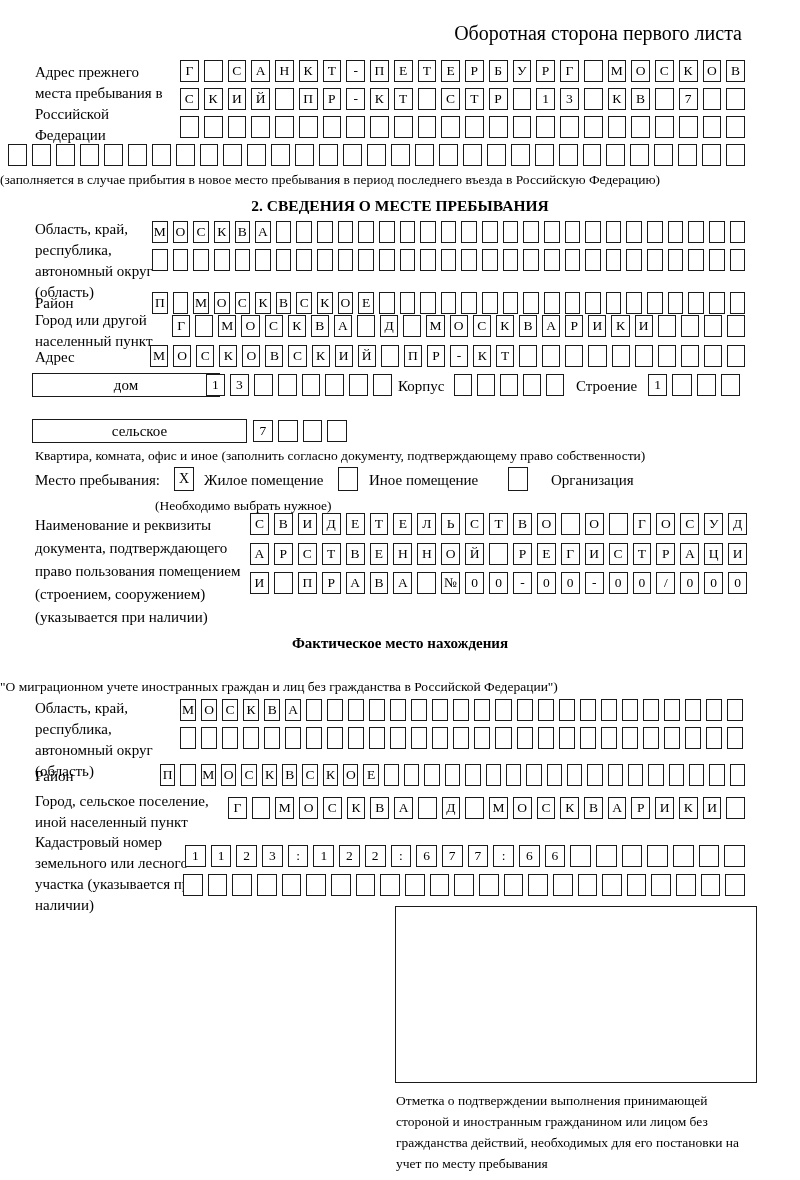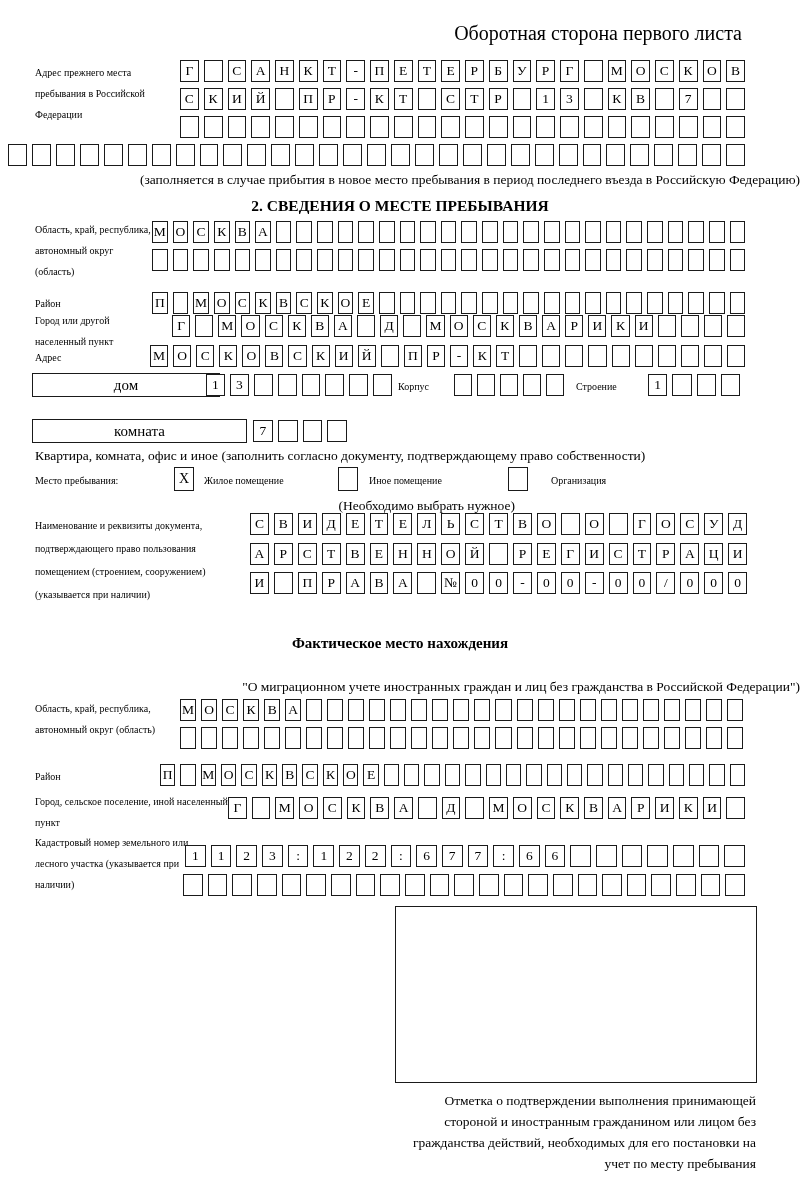--- a/index.html
+++ b/index.html
@@ -1,21 +1,21 @@
 <!DOCTYPE html>
 <html><head>
 <meta charset="utf-8">
 <style>
   html,body{margin:0;padding:0;background:#fff;}
   .page{position:relative;width:800px;height:1180px;background:#fff;color:#000;
         font-family:"Liberation Serif","DejaVu Serif",serif;overflow:hidden;}
   .corner{position:absolute;top:22px;right:58px;font-size:20px;}
-  .lbl{position:absolute;font-size:10px;line-height:21px;font-family:Liberation Serif, serif;}
+  .lbl{position:absolute;font-size:15px;line-height:21px;font-family:Liberation Serif, serif;}
   .note{position:absolute;font-size:13.5px;line-height:18px;}
-  .center{text-align:right;}
+  .center{text-align:left;}
   .sect-title{position:absolute;left:0;width:800px;text-align:center;font-size:15.5px;font-weight:bold;}
   .boxrow{position:absolute;display:flex;gap:5px;height:22px;}
   .cb{flex:1;box-sizing:border-box;border:1.5px solid #1a1a1a;background:#fff;
       display:flex;align-items:center;justify-content:center;
       font-size:13.5px;line-height:1;overflow:hidden;}
   .widebox{position:absolute;box-sizing:border-box;border:1.5px solid #1a1a1a;
       display:flex;align-items:center;justify-content:center;font-size:15px;height:24px;}
   .chk{position:absolute;box-sizing:border-box;width:20px;height:24px;border:1.5px solid #1a1a1a;
       display:flex;align-items:center;justify-content:center;font-size:14px;}
   .stampbox{position:absolute;box-sizing:border-box;border:1.8px solid #1a1a1a;background:#fff;}
@@ -319,21 +319,21 @@
       <span class="cb">&nbsp;</span>
     </div>
   <div class="lbl" style="left:576px;top:376px">Строение</div>
   <div class="boxrow" style="left:648px;top:374px;width:92px">
       <span class="cb">1</span>
       <span class="cb">&nbsp;</span>
       <span class="cb">&nbsp;</span>
       <span class="cb">&nbsp;</span>
     </div>
 
-  <div class="widebox" style="left:32px;top:419px;width:215px">комната</div>
+  <div class="widebox" style="left:32px;top:419px;width:215px">сельское</div>
   <div class="boxrow" style="left:253px;top:420px;width:94px">
       <span class="cb">7</span>
       <span class="cb">&nbsp;</span>
       <span class="cb">&nbsp;</span>
       <span class="cb">&nbsp;</span>
     </div>
   <div class="note" style="left:35px;top:447px;width:730px">Квартира, комната, офис и иное (заполнить согласно документу, подтверждающему право собственности)</div>
 
   <div class="lbl" style="left:35px;top:470px">Место пребывания:</div>
   <div class="chk" style="left:174px;top:467px">X</div>

